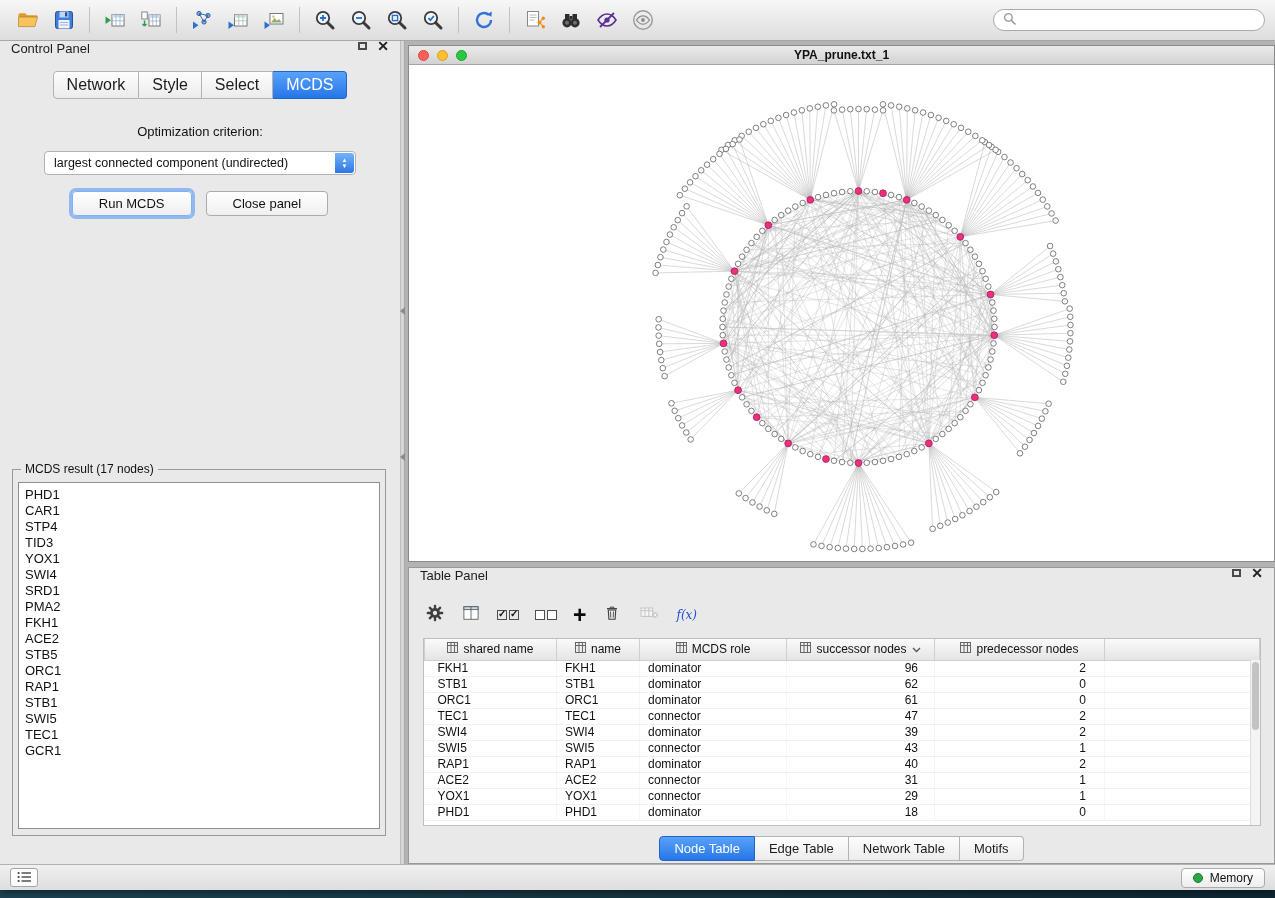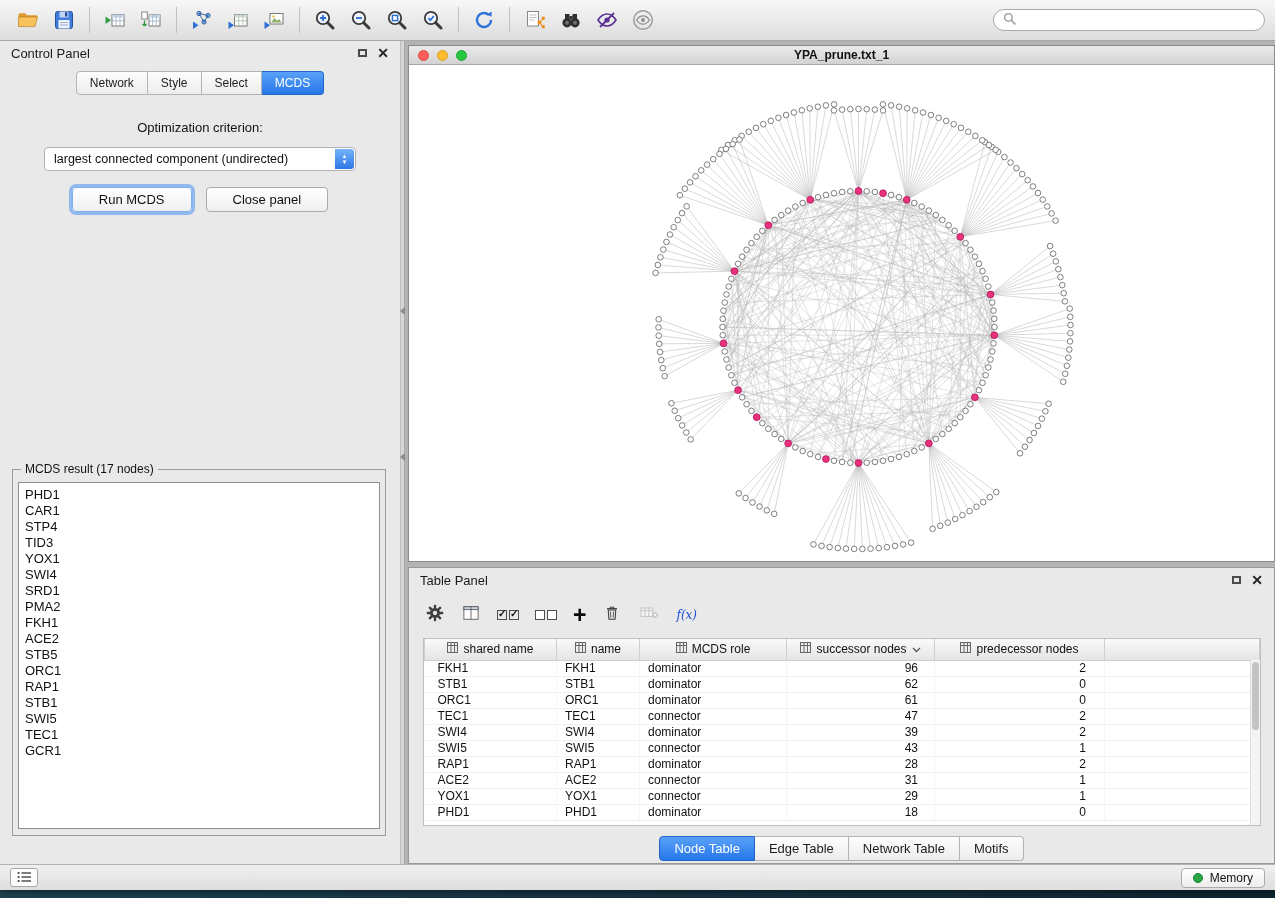--- a/index.html
+++ b/index.html
@@ -13,26 +13,26 @@
   .tbtn svg { display:block; }
   .sep { width:1px; height:26px; background:#c2c2c2; margin:0 7px; flex:none; }
   .search-box { margin-left:auto; width:272px; height:22px; border:1px solid #ababab; border-radius:12px; background:#fff; display:flex; align-items:center; padding:0 9px; gap:6px; }
   .search-box input { border:none; outline:none; flex:1; font-size:12px; background:transparent; font-family:"Liberation Sans",sans-serif; }
 
   
   .main { flex:1; display:flex; min-height:0; }
 
   
   .control-panel { width:400px; flex:none; background:#e9e9e9; position:relative; overflow:hidden; }
-  .panel-header { height:24px; display:flex; align-items:center; padding:0 11px; font-size:13px; color:#1c1c1c; }
+  .panel-header { height:24px; display:flex; align-items:flex-start; padding:0 11px; font-size:13px; color:#1c1c1c; }
   .hdr-actions { margin-left:auto; display:flex; gap:10px; align-items:center; }
   .float-box { width:9px; height:8px; border:2px solid #4a4a4a; display:inline-block; }
   .close-x { font-size:14px; font-weight:bold; color:#222; line-height:10px; }
   .cp-tabs { display:flex; justify-content:center; margin-top:6px; }
-  .cp-tab { font-size:12px; padding:4px 13px; background:linear-gradient(#fdfdfd,#ececec); border:1px solid #b3b3b3; border-left:none; color:#1c1c1c; cursor:default; }
+  .cp-tab { font-size:16px; padding:4px 13px; background:linear-gradient(#fdfdfd,#ececec); border:1px solid #b3b3b3; border-left:none; color:#1c1c1c; cursor:default; }
   .cp-tab:first-child { border-left:1px solid #b3b3b3; border-radius:4px 0 0 4px; }
   .cp-tab:last-child { border-radius:0 4px 4px 0; }
   .cp-tab.active { background:linear-gradient(#59a2f9,#2676e8); color:#fff; border-color:#2265c8; }
   .opt-label { text-align:center; font-size:13px; color:#111; margin-top:25px; }
   .dropdown { margin:12px auto 0; width:312px; height:24px; background:#fff; border:1px solid #b2b2b2; border-radius:4px; display:flex; align-items:center; font-size:12.5px; color:#111; padding-left:9px; position:relative; cursor:default; }
   .dd-cap { position:absolute; right:1px; top:1px; bottom:1px; width:19px; border-radius:0 3px 3px 0; background:linear-gradient(#74b3fb,#2d77e6); color:#fff; display:flex; flex-direction:column; align-items:center; justify-content:center; font-size:6px; line-height:6px; }
   .btn-row { display:flex; justify-content:center; gap:14px; margin-top:16px; }
   .btn { font-size:13px; padding:4px 26px; background:linear-gradient(#ffffff,#efefef); border:1px solid #ababab; border-radius:4px; color:#111; cursor:default; font-family:"Liberation Sans",sans-serif; }
   .btn.focus-ring { box-shadow:0 0 0 3px rgba(74,144,245,.55); border-color:#7fb0f2; }
   .result-group { position:absolute; left:12px; right:14px; top:421px; bottom:28px; border:1px solid #9a9a9a; }
@@ -1220,21 +1220,21 @@
                   <td class="c1">SWI5</td>
                   <td class="c2">connector</td>
                   <td class="c3">43</td>
                   <td class="c4">1</td>
                   <td class="c5"></td>
                 </tr>
                 <tr>
                   <td class="c0">RAP1</td>
                   <td class="c1">RAP1</td>
                   <td class="c2">dominator</td>
-                  <td class="c3">28</td>
+                  <td class="c3">40</td>
                   <td class="c4">2</td>
                   <td class="c5"></td>
                 </tr>
                 <tr>
                   <td class="c0">ACE2</td>
                   <td class="c1">ACE2</td>
                   <td class="c2">connector</td>
                   <td class="c3">31</td>
                   <td class="c4">1</td>
                   <td class="c5"></td>

